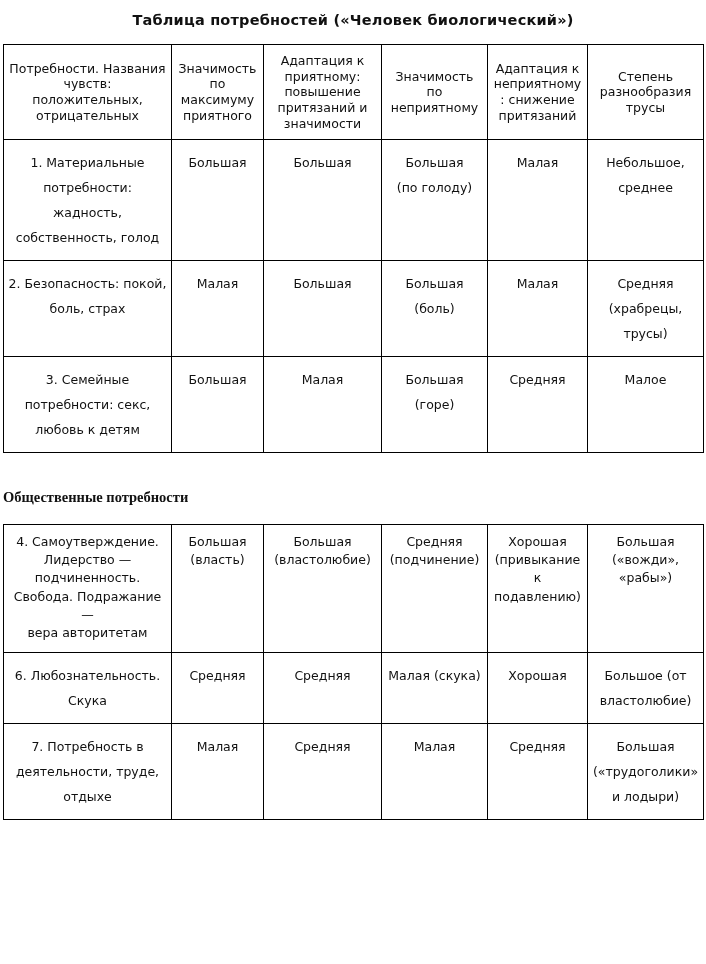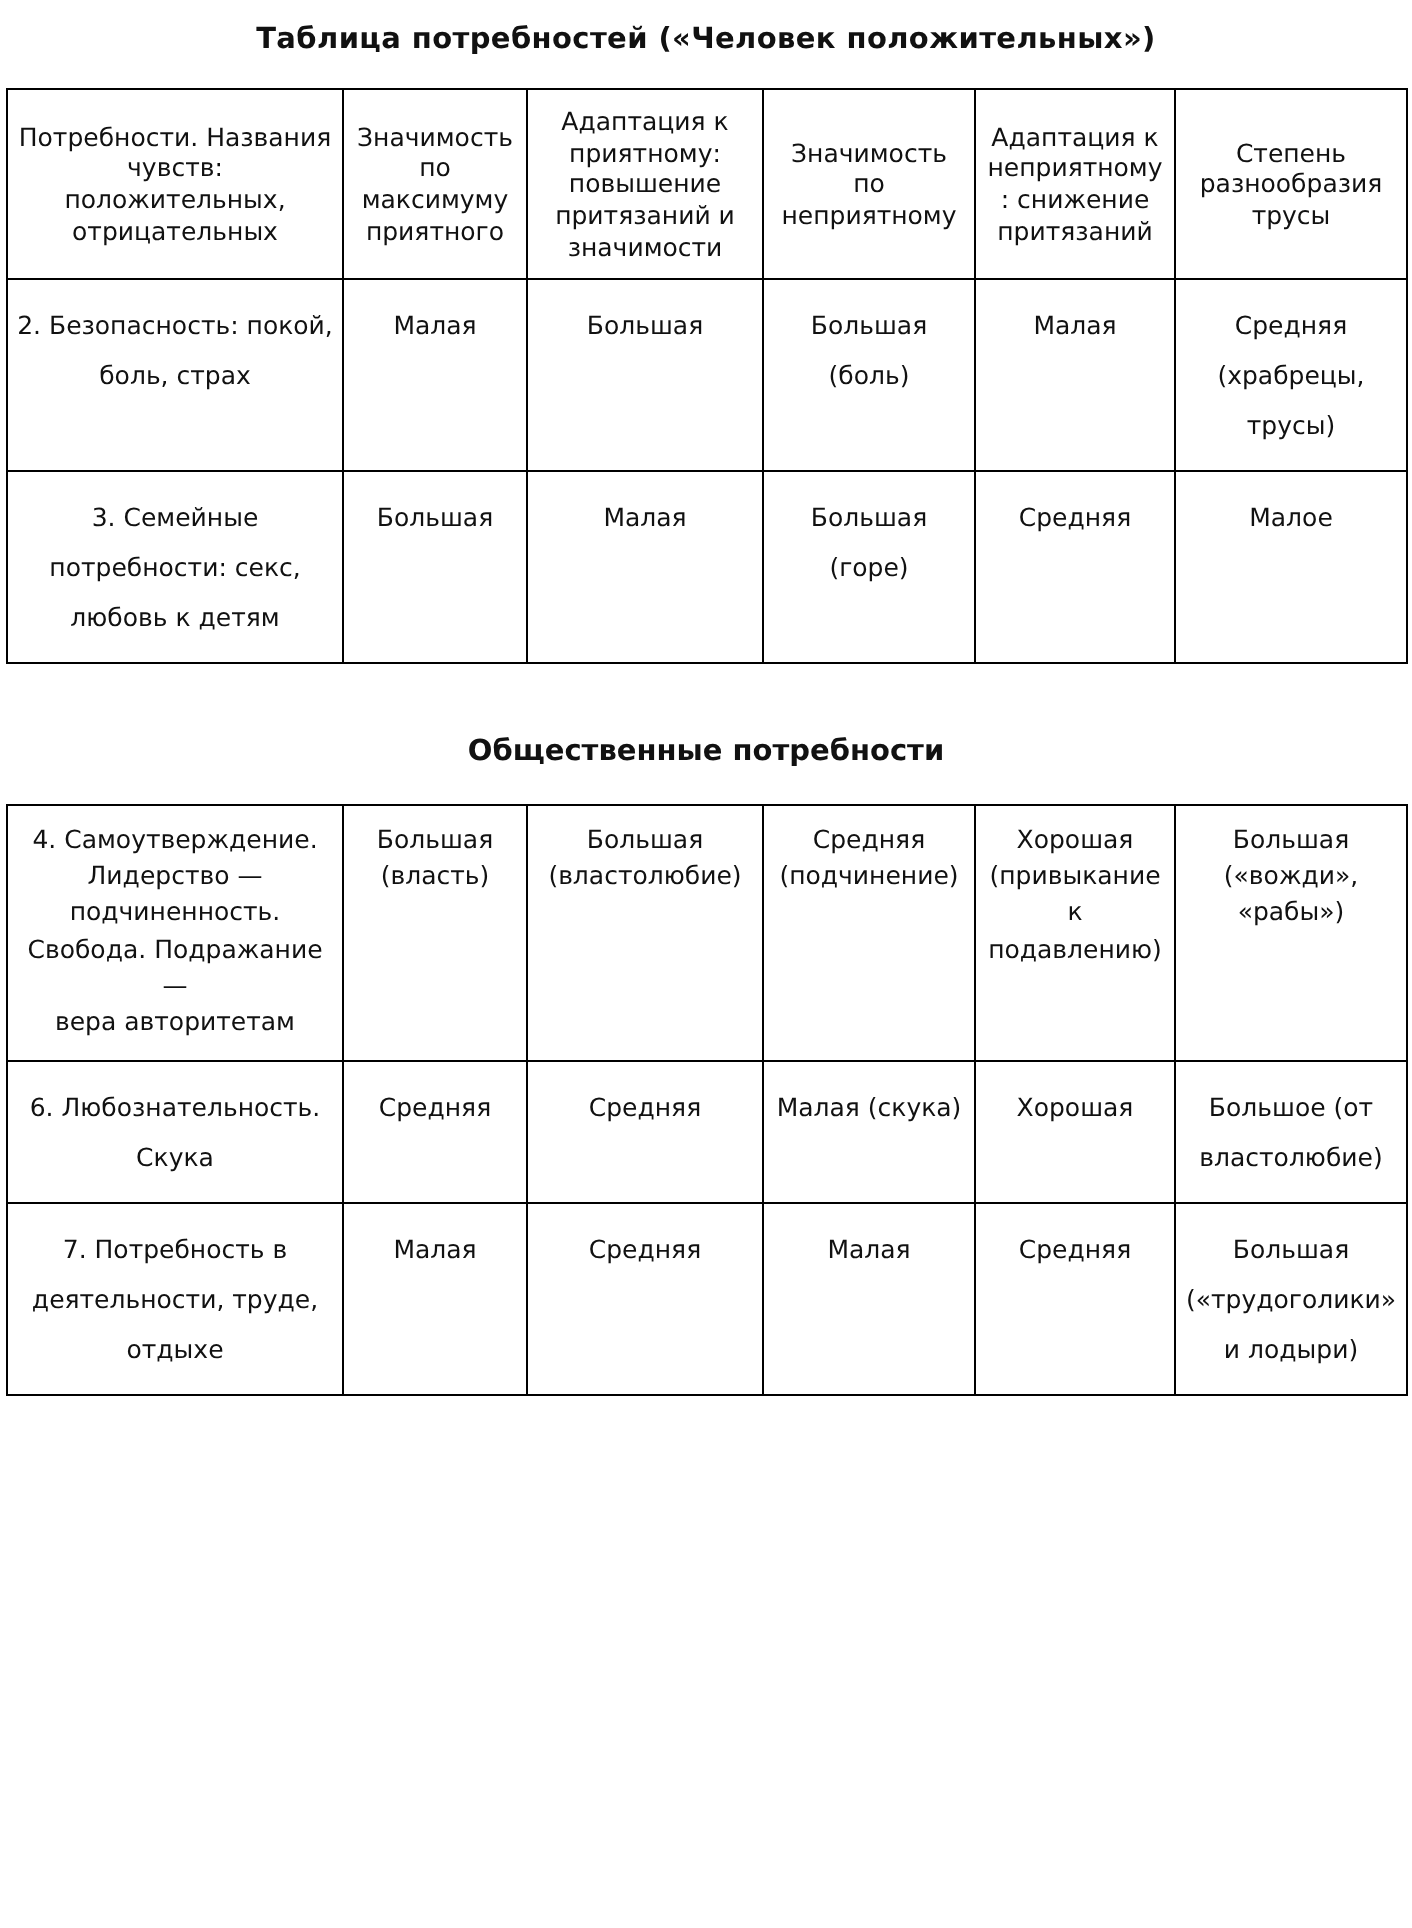--- a/index.html
+++ b/index.html
@@ -13,22 +13,23 @@
   .title {
     font-size: 14.5px;
     font-weight: bold;
     text-align: center;
     margin: 4px 0 14px;
     letter-spacing: 0.2px;
   }
   .section-title {
     font-size: 14.5px;
     font-weight: bold;
-    text-align: center;
+    text-align: left;
     margin: 36px 0 18px;
+    font-family: Liberation Serif, serif;
   }
   table.needs-table {
     border-collapse: collapse;
     table-layout: fixed;
     width: 700px;
     margin: 16px auto;
   }
   .needs-table th, .needs-table td {
     border: 1px solid #000000;
     text-align: center;
@@ -47,21 +48,21 @@
     line-height: 2.0;
     padding: 10px 4px 10px;
   }
   .needs-table tr.tight td { line-height: 1.45; padding-top: 8px; }
 </style>
 </head>
 <body>
 
 <div class="page">
 
-  <div class="title">Таблица потребностей («Человек положительных»)</div>
+  <div class="title">Таблица потребностей («Человек биологический»)</div>
 
   <table class="needs-table">
     <colgroup>
       <col style="width:168px">
         <col style="width:92px">
         <col style="width:118px">
       <col style="width:106px">
         <col style="width:100px">
         <col style="width:116px">
     </colgroup>
@@ -85,20 +86,32 @@
         <th>Адаптация к
 неприятному
 : снижение
 притязаний</th>
         <th>Степень
 разнообразия
 трусы</th>
       </tr>
     </thead>
     <tbody>
+      <tr>
+        <td>1. Материальные
+потребности: жадность,
+собственность, голод</td>
+        <td>Большая</td>
+        <td>Большая</td>
+        <td>Большая
+(по голоду)</td>
+        <td>Малая</td>
+        <td>Небольшое,
+среднее</td>
+      </tr>
       <tr>
         <td>2. Безопасность: покой,
 боль, страх</td>
         <td>Малая</td>
         <td>Большая</td>
         <td>Большая
 (боль)</td>
         <td>Малая</td>
         <td>Средняя
 (храбрецы,

